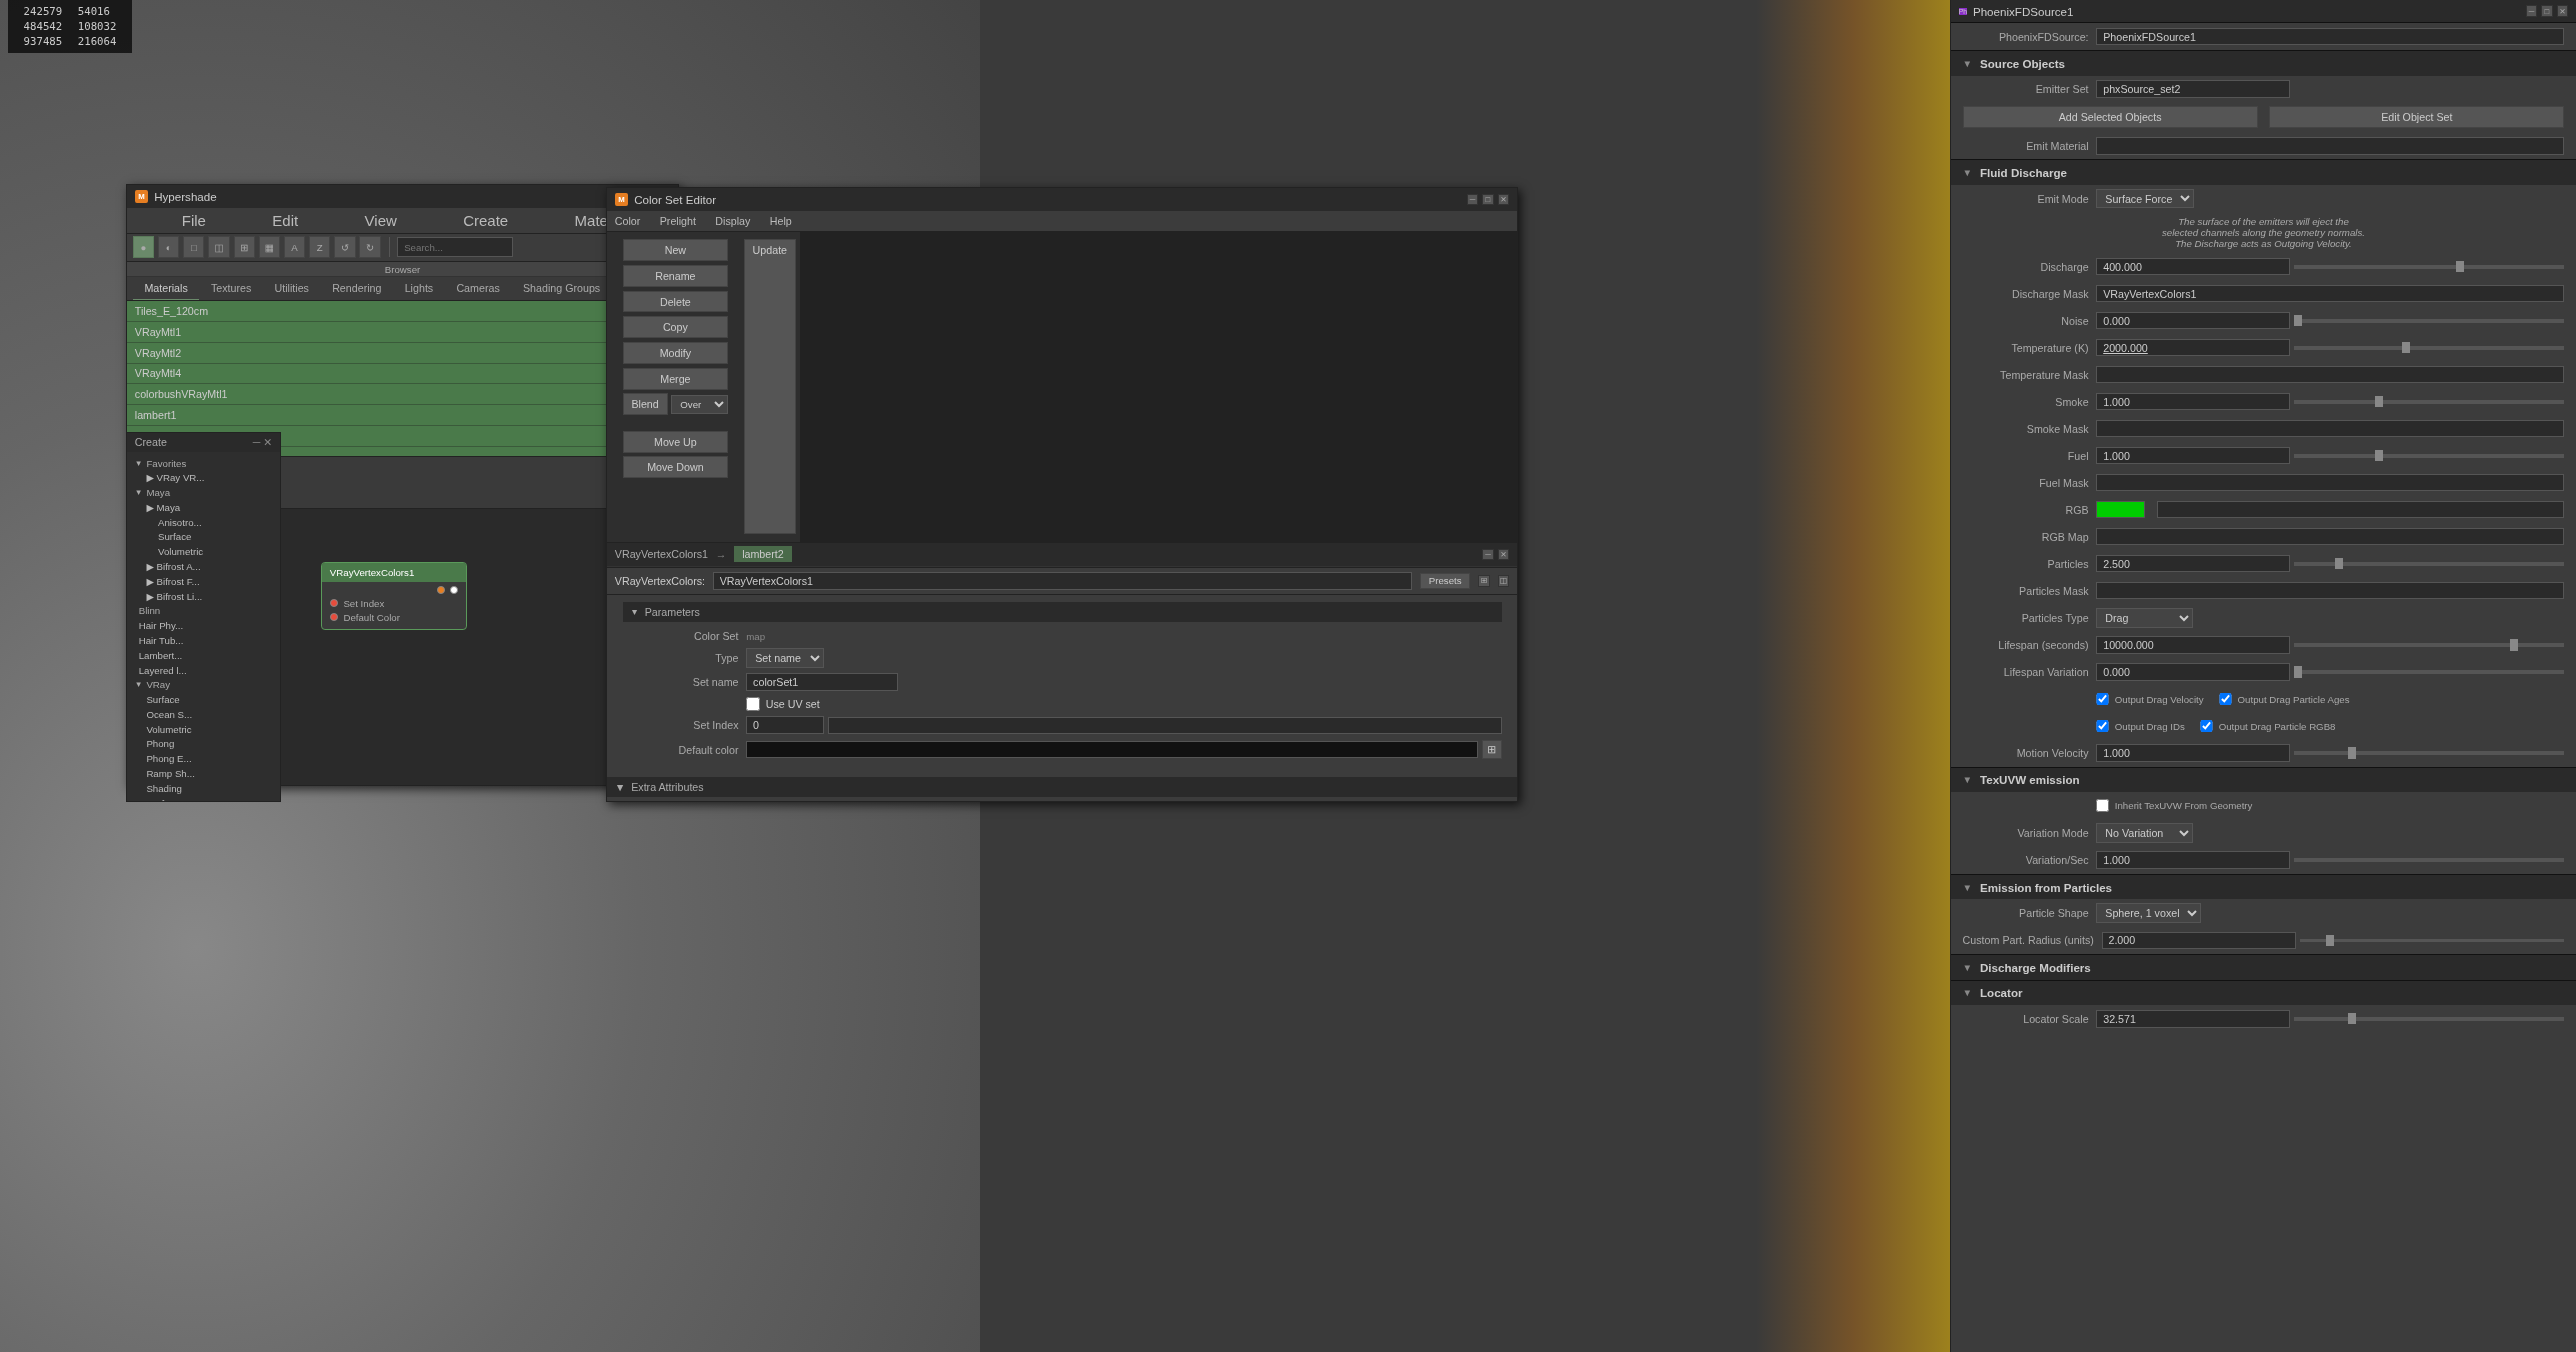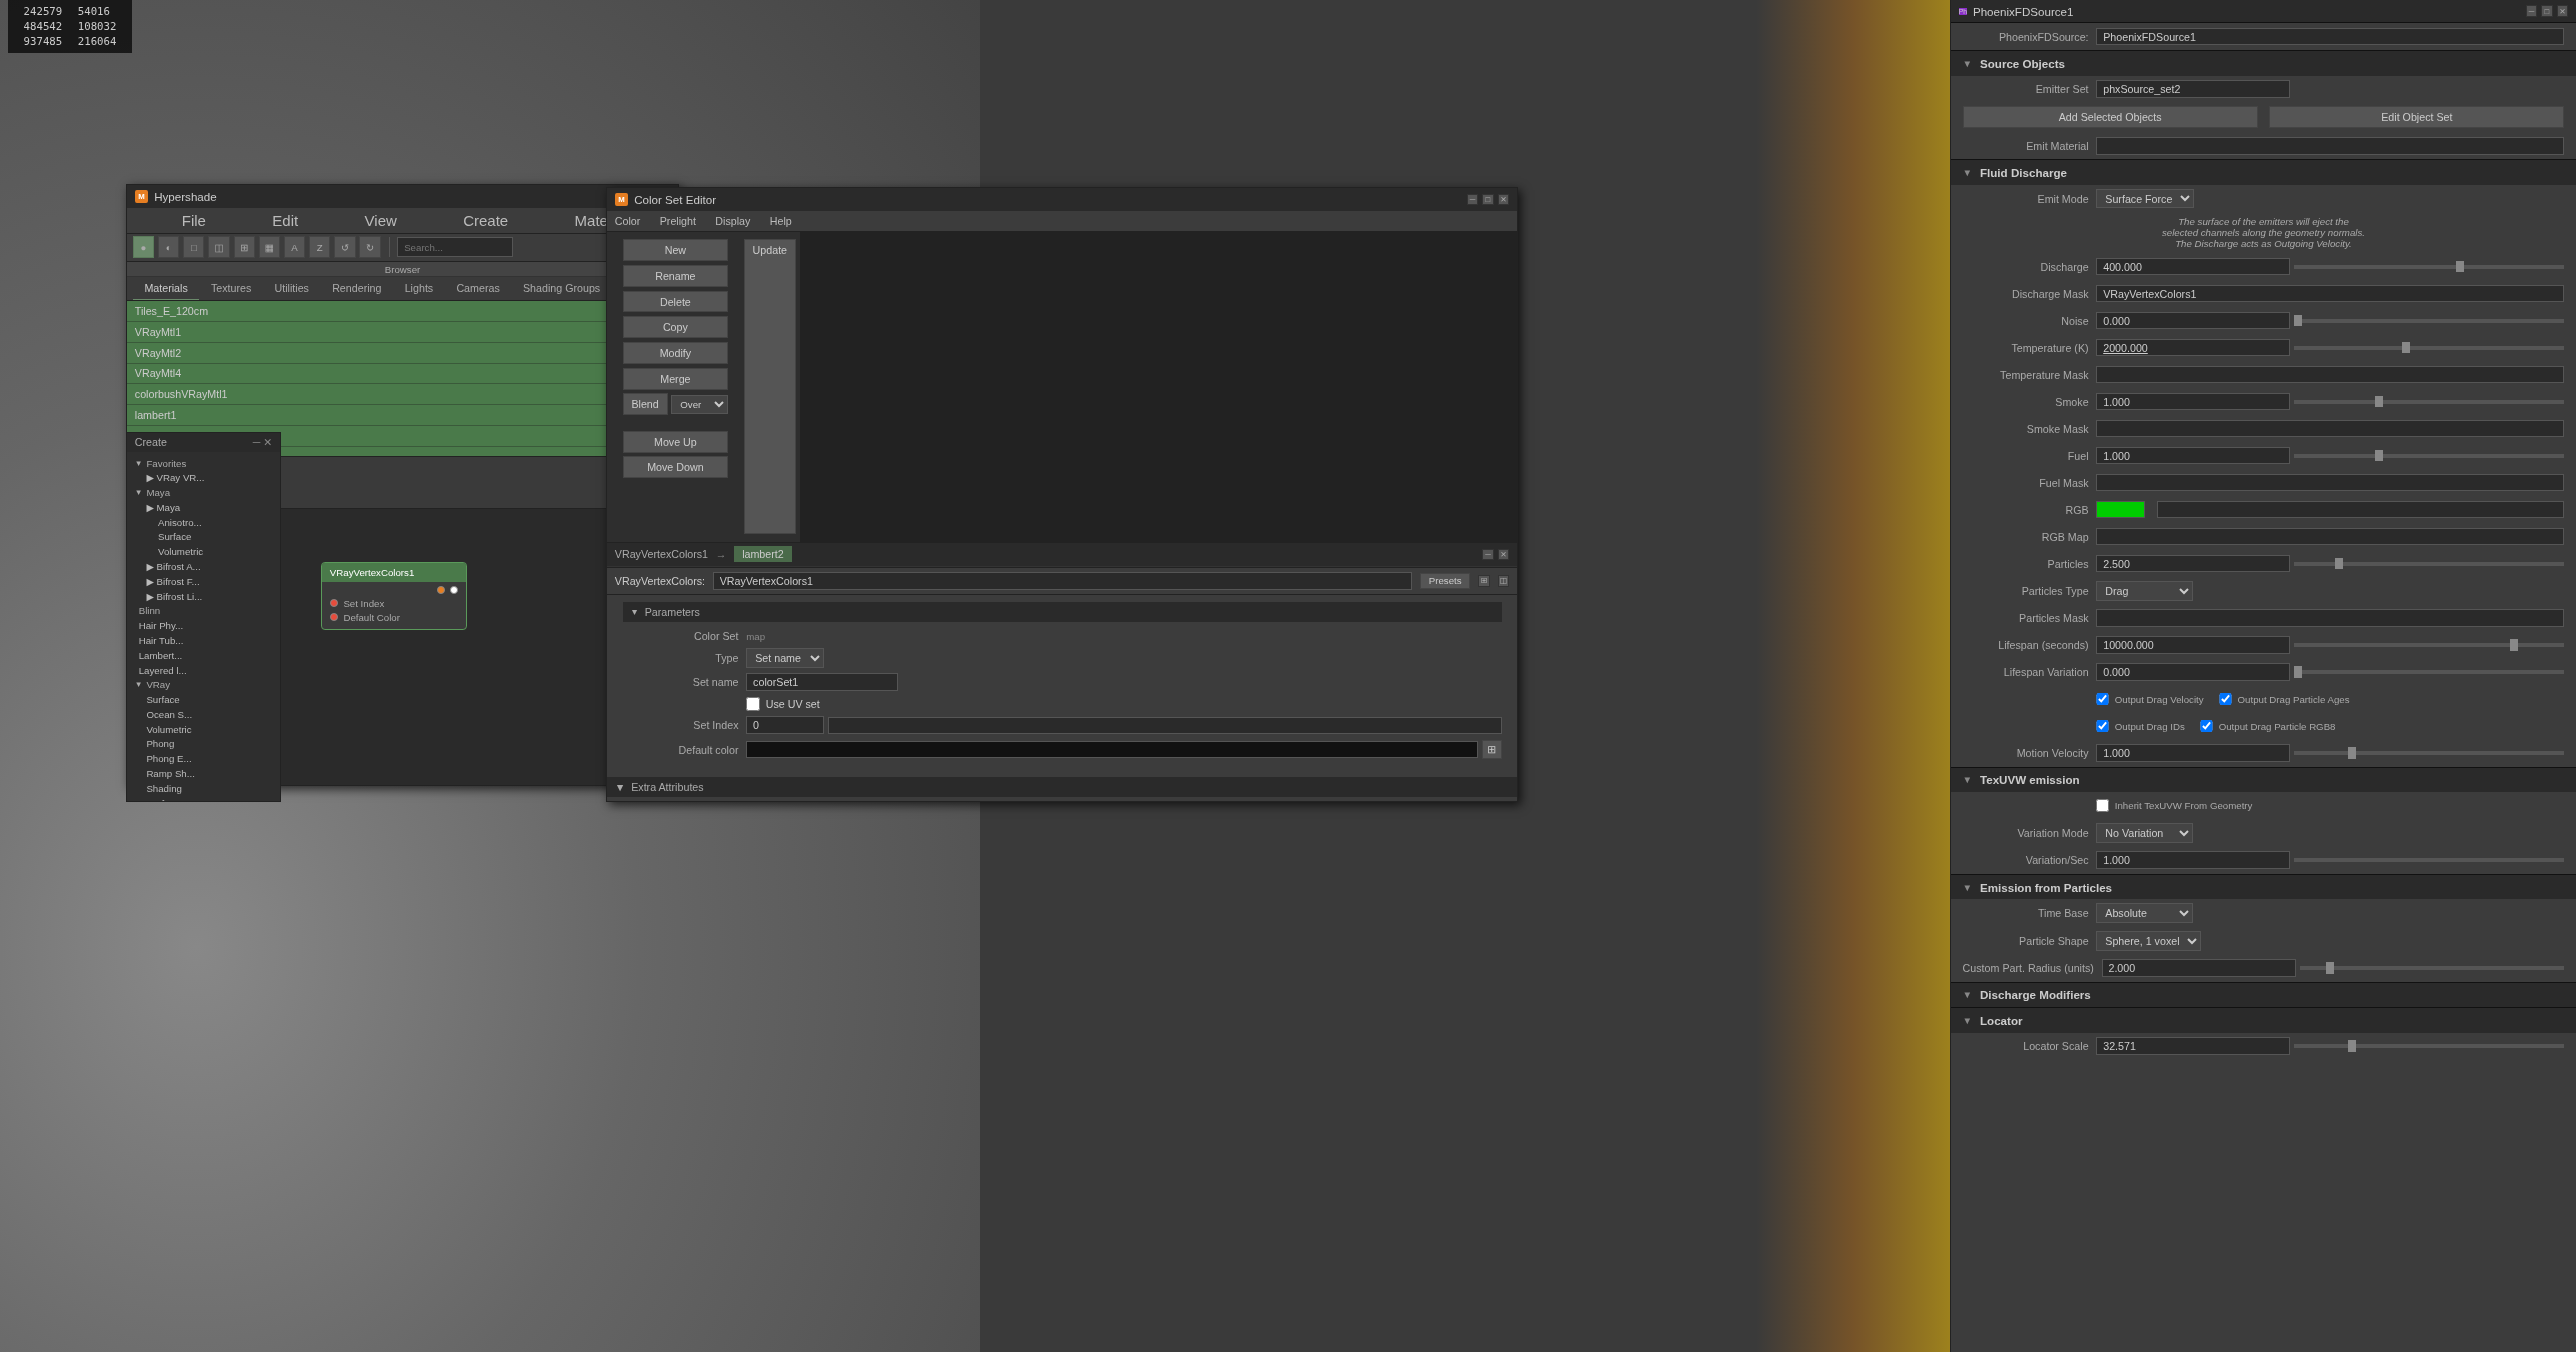--- a/index.html
+++ b/index.html
@@ -1087,30 +1087,30 @@
       <span class="phoenix-label">Particles</span>
       <div class="phoenix-field-with-slider">
         <input type="text" class="phoenix-value" value="2.500" style="width: 78px;">
         <div class="slider-track">
           <div class="slider-thumb" style="left:15%;"></div>
         </div>
       </div>
     </div>
 
     <div class="phoenix-row">
+      <span class="phoenix-label">Particles Mask</span>
+      <input type="text" class="full-width-field" style="">
+    </div>
+
+    <div class="phoenix-row">
       <span class="phoenix-label">Particles Type</span>
       <select class="phoenix-select">
         <option>Drag</option>
         <option>None</option>
       </select>
-    </div>
-
-    <div class="phoenix-row">
-      <span class="phoenix-label">Particles Mask</span>
-      <input type="text" class="full-width-field" style="">
     </div>
 
     <div class="phoenix-row">
       <span class="phoenix-label">Lifespan (seconds)</span>
       <div class="phoenix-field-with-slider">
         <input type="text" class="phoenix-value" value="10000.000" style="width: 87px;">
         <div class="slider-track">
           <div class="slider-thumb" style="left:80%;"></div>
         </div>
       </div>
@@ -1190,27 +1190,20 @@
         <input type="text" class="phoenix-value" value="1.000" style="width: 78px;">
         <div class="slider-track"></div>
       </div>
     </div>
 
     <div class="section-header">
       <span class="section-header-arrow">▼</span>
       <span class="section-header-title">Emission from Particles</span>
     </div>
 
-    <div class="phoenix-row">
-      <span class="phoenix-label">Time Base</span>
-      <select class="phoenix-select">
-        <option>Absolute</option>
-        <option>Relative</option>
-      </select>
-    </div>
 
     <div class="phoenix-row">
       <span class="phoenix-label">Particle Shape</span>
       <select class="phoenix-select">
         <option>Sphere, 1 voxel</option>
         <option>Point</option>
       </select>
     </div>
 
     <div class="phoenix-row">

